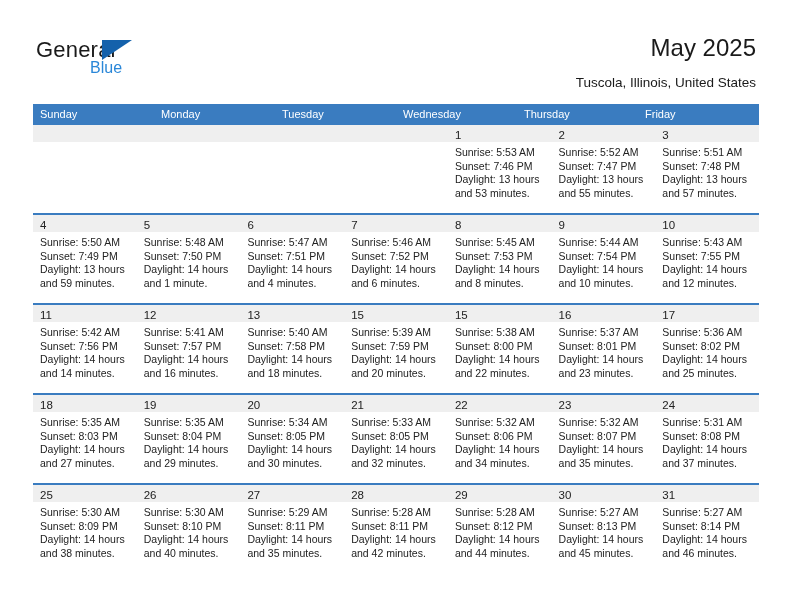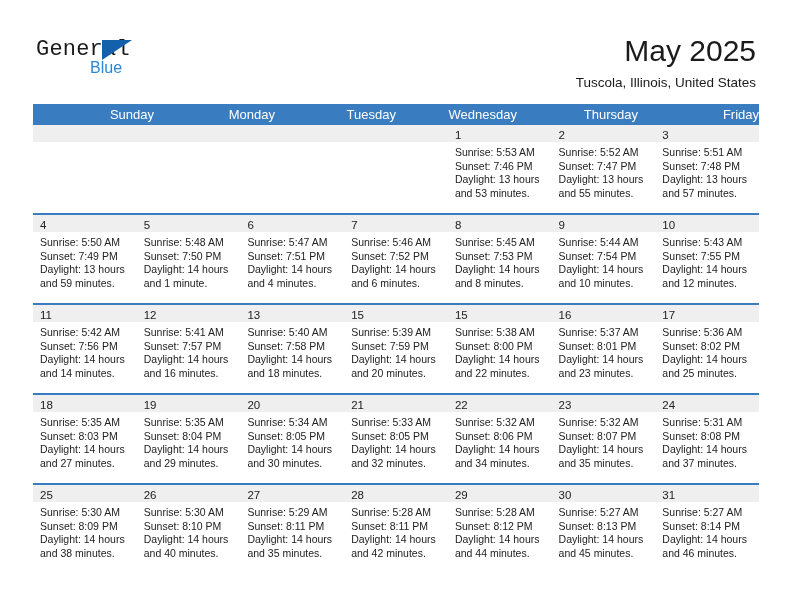--- a/index.html
+++ b/index.html
@@ -36,21 +36,21 @@
     width: 130px;
     height: 48px;
   }
   .logo-general {
     position: absolute;
     left: 0;
     top: 0;
     font-size: 22px;
     letter-spacing: 0.2px;
     color: #1a1a1a;
-    font-family: Liberation Mono, monospace;
+    font-family: Liberation Sans, sans-serif;
   }
   .logo-tri {
     position: absolute;
     left: 66px;
     top: 3px;
     width: 0;
     height: 0;
     border-left: 30px solid #1461ab;
     border-bottom: 20px solid transparent;
   }
@@ -59,21 +59,21 @@
     left: 54px;
     top: 22px;
     font-size: 16px;
     color: #2a87d8;
     font-family: "Liberation Sans", sans-serif;
   }
   .title {
     position: absolute;
     right: 36px;
     top: 34px;
-    font-size: 30px;
+    font-size: 24px;
     color: #1a1a1a;
     text-align: left;
     white-space: nowrap;
   }
   .subtitle {
     position: absolute;
     right: 36px;
     top: 75px;
     font-size: 13.5px;
     color: #1a1a1a;
@@ -89,26 +89,25 @@
     width: 726px;
   }
   .weekdays {
     display: flex;
     background: #3a7cc0;
     height: 21px;
   }
   .weekday {
     flex: 1 1 0;
     color: #ffffff;
-    font-size: 13px;
+    font-size: 11px;
     line-height: 21px;
-    padding-left: 20px;
+    padding-left: 7px;
     box-sizing: border-box;
     white-space: nowrap;
-    text-align: right;
   }
   .week {
     display: flex;
     border-top: 2px solid #3a7cc0;
     height: 88px;
   }
   .week:first-of-type {
     border-top: none;
   }
   .cell {

